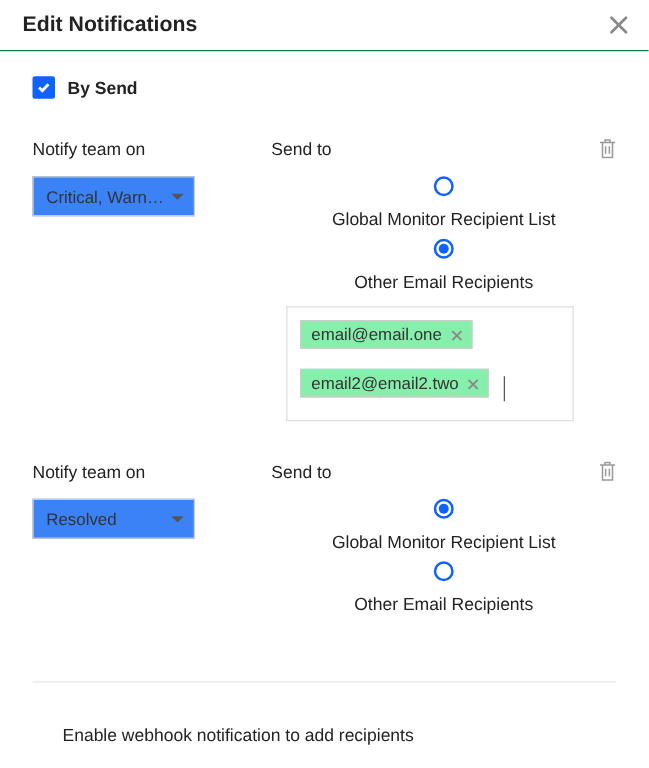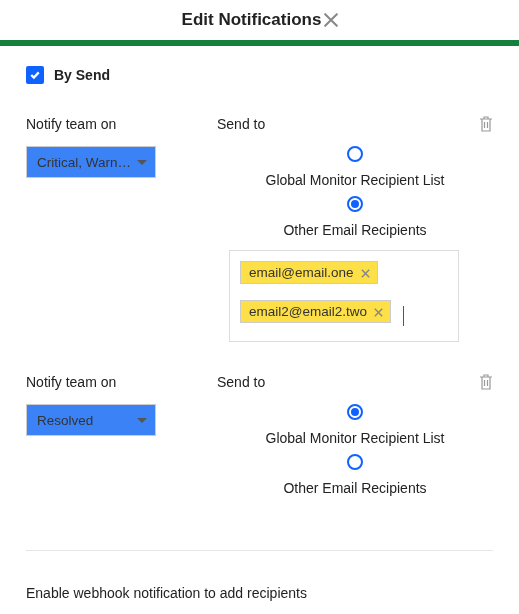--- a/index.html
+++ b/index.html
@@ -7,23 +7,23 @@
     margin: 0;
     font-family: -apple-system, BlinkMacSystemFont, "Segoe UI", Arial, sans-serif;
     font-size: 14px;
     color: #222;
     background: #fff;
     width: 519px;
   }
   .header {
     display: flex;
     align-items: center;
-    justify-content: center;
+    justify-content: space-between;
     padding: 10px 14px 10px 18px;
-    border-bottom: 6px solid #15803d;
+    border-bottom: 1px solid #15803d;
   }
   .header h1 {
     font-size: 17px;
     font-weight: 700;
     margin: 0;
   }
   .close-icon {
     width: 20px; height: 20px;
     color: #888;
     cursor: pointer;
@@ -142,21 +142,21 @@
     padding: 10px;
     width: 230px;
     min-height: 92px;
     display: flex;
     flex-wrap: wrap;
     align-items: flex-start;
     gap: 8px;
   }
   .tag {
     border: 1px solid #ccc;
-    background: #fde047;
+    background: #86efac;
     padding: 3px 6px 3px 8px;
     display: flex;
     align-items: center;
     gap: 6px;
     font-size: 13.5px;
     color: #333;
   }
   .tag-x {
     color: #888;
     width: 11px; height: 11px;
@@ -171,20 +171,21 @@
   }
   .divider {
     border: none;
     border-top: 1px solid #e6e6e6;
     margin: 46px 0 34px 0;
   }
   .hint {
     font-size: 14px;
     color: #222;
     margin-top: 26px;
+    margin-left: 24px;
   }
 </style>
 </head>
 <body>
 
 <div class="header">
   <h1>Edit Notifications</h1>
   <span class="close-icon">
     <svg viewBox="0 0 24 24">
         <path d="M5 5 L19 19 M19 5 L5 19" stroke="currentColor" stroke-width="2.5" fill="none" stroke-linecap="round"></path>

